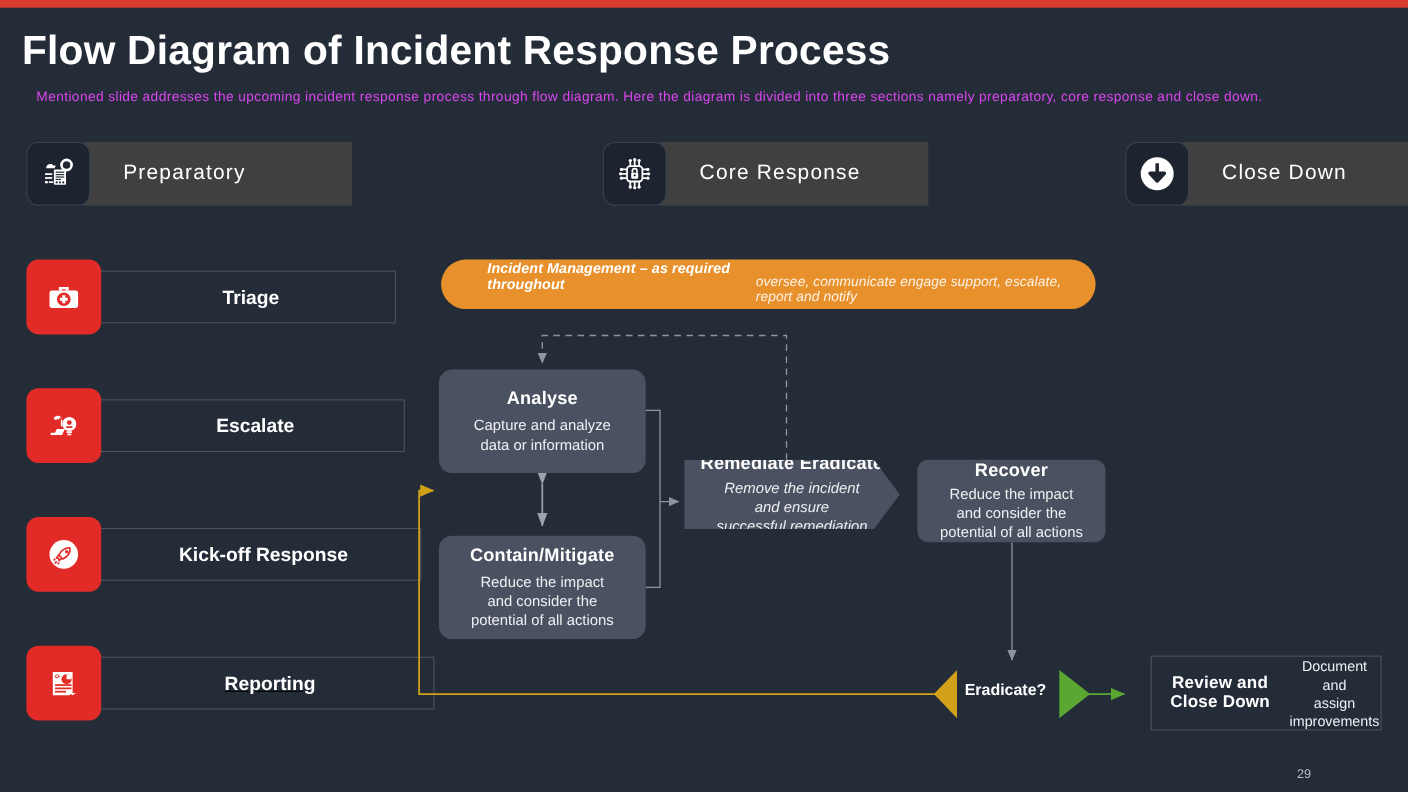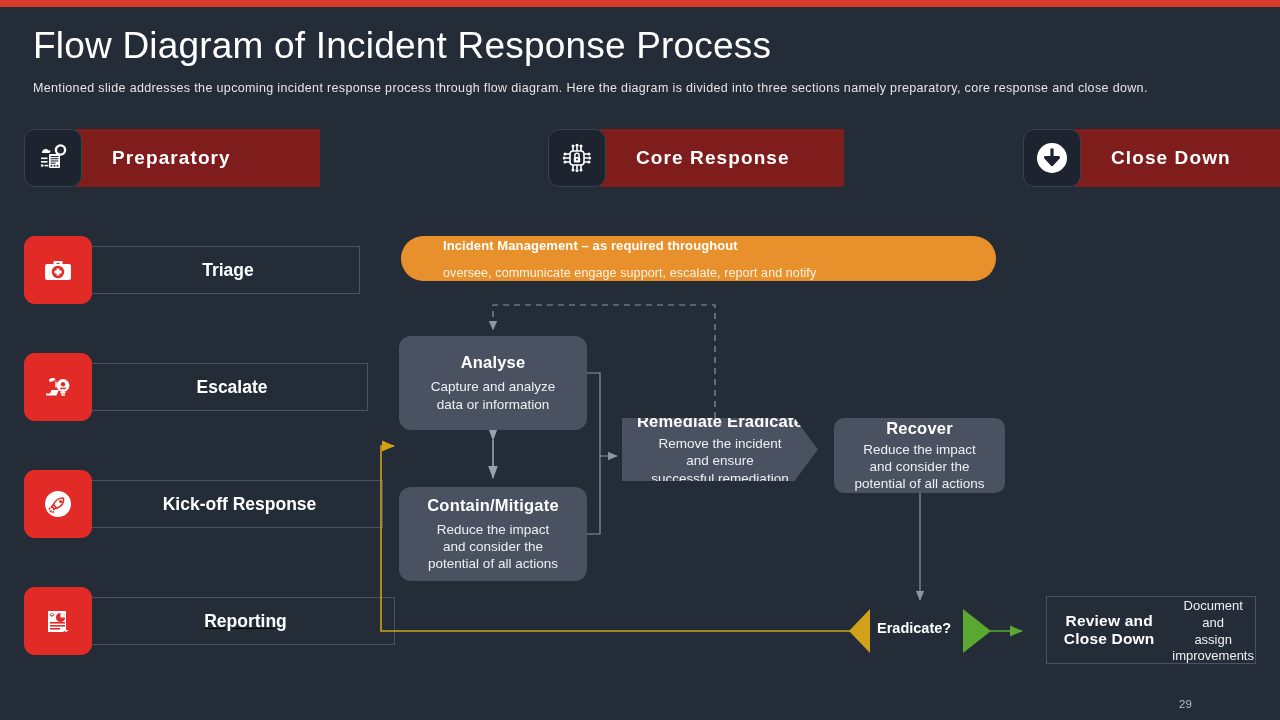--- a/index.html
+++ b/index.html
@@ -17,51 +17,51 @@
 
   
   .top-bar {
     position: absolute; left: 0; top: 0;
     width: 1280px; height: 7px;
     background: #d93a2e;
   }
 
   
   .page-title {
-    position: absolute; left: 33px; top: 25px;
-    font-size: 37px; font-weight: 400;
+    position: absolute; left: 20px; top: 25px;
+    font-size: 37px; font-weight: 700;
     color: #ffffff; letter-spacing: .2px;
     white-space: nowrap;
   }
   .page-subtitle {
     position: absolute; left: 33px; top: 81px;
-    font-size: 12.5px; color: #e5e5e5;
+    font-size: 12.5px; color: #d946ef;
     letter-spacing: .35px; white-space: nowrap;
   }
 
   
   .section-chip {
     position: absolute; height: 58px;
     display: flex; align-items: center;
   }
   .chip-icon {
     width: 58px; height: 58px;
     background: #1d242f;
     border: 1px solid #3a4250;
     border-radius: 11px;
     display: flex; align-items: center; justify-content: center;
     position: relative; z-index: 3;
     flex: 0 0 58px;
   }
   .chip-label {
     height: 58px; margin-left: -6px;
-    background: #7f1d1d;
+    background: #404040;
     display: flex; align-items: center;
     padding-left: 36px; padding-right: 22px;
-    color: #ffffff; font-size: 19px; font-weight: bold;
+    color: #ffffff; font-size: 19px; font-weight: normal;
     letter-spacing: 1.1px; white-space: nowrap;
   }
   #chip-prep  { left: 24px;   top: 129px; }
   #chip-prep  .chip-label { width: 244px; }
   #chip-core  { left: 548px;  top: 129px; }
   #chip-core  .chip-label { width: 244px; }
   #chip-close { left: 1023px; top: 129px; }
   #chip-close .chip-label { width: 244px; }
 
   
@@ -90,22 +90,23 @@
   #step-kickoff  { left: 24px; top: 469px; }
   #step-kickoff  .step-box { width: 303px; justify-content: center; padding-left: 30px; }
   #step-report   { left: 24px; top: 586px; text-decoration: underline; }
   #step-report   .step-box { width: 315px; justify-content: center; padding-left: 30px; }
 
   
   .banner {
     position: absolute; left: 401px; top: 236px;
     width: 595px; height: 45px;
     background: #e8912c; border-radius: 23px;
-    display: flex; flex-direction: column; justify-content: center;
+    display: flex; flex-direction: row; justify-content: center;
     padding-left: 42px;
+    font-style: italic;
   }
   .banner-title { color: #ffffff; font-size: 13px; font-weight: bold; letter-spacing: .1px; }
   .banner-sub   { color: #fdf3e6; font-size: 12.5px; margin-top: 13px; letter-spacing: .1px; }
 
   
   .flowbox {
     position: absolute;
     background: #4a5160;
     display: flex; flex-direction: column;
     align-items: center; justify-content: center;
@@ -116,21 +117,21 @@
 
   #box-analyse  { left: 399px; top: 336px; width: 188px; height: 94px; border-radius: 12px; }
   #box-contain  { left: 399px; top: 487px; width: 188px; height: 94px; border-radius: 12px; }
   #box-recover  { left: 834px; top: 418px; width: 171px; height: 75px; border-radius: 10px; }
 
   
   #box-remediate {
     left: 622px; top: 418px; width: 196px; height: 63px;
     clip-path: polygon(0 0, 88% 0, 100% 50%, 88% 100%, 0 100%);
   }
-  #box-remediate .fb-desc { margin-top: 2px; }
+  #box-remediate .fb-desc { margin-top: 2px; font-style: italic; }
   #box-remediate .fb-title { margin-bottom: 2px; }
   #box-recover .fb-desc { margin-top: 2px; }
   #box-recover .fb-title { margin-bottom: 1px; }
 
   
   #box-review {
     position: absolute; left: 1046px; top: 596px;
     width: 210px; height: 68px;
     border: 1px solid #4b5362;
     display: flex; flex-direction: row;

